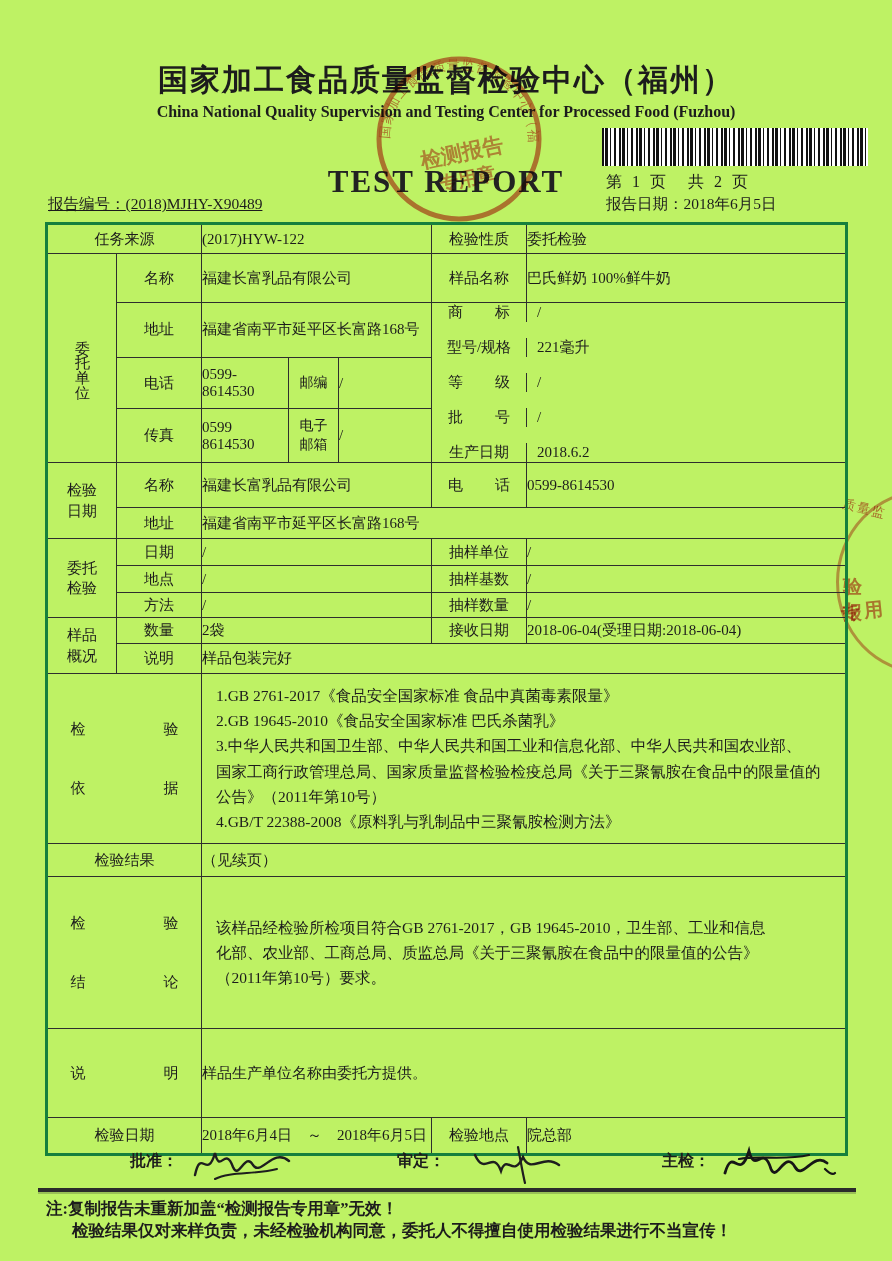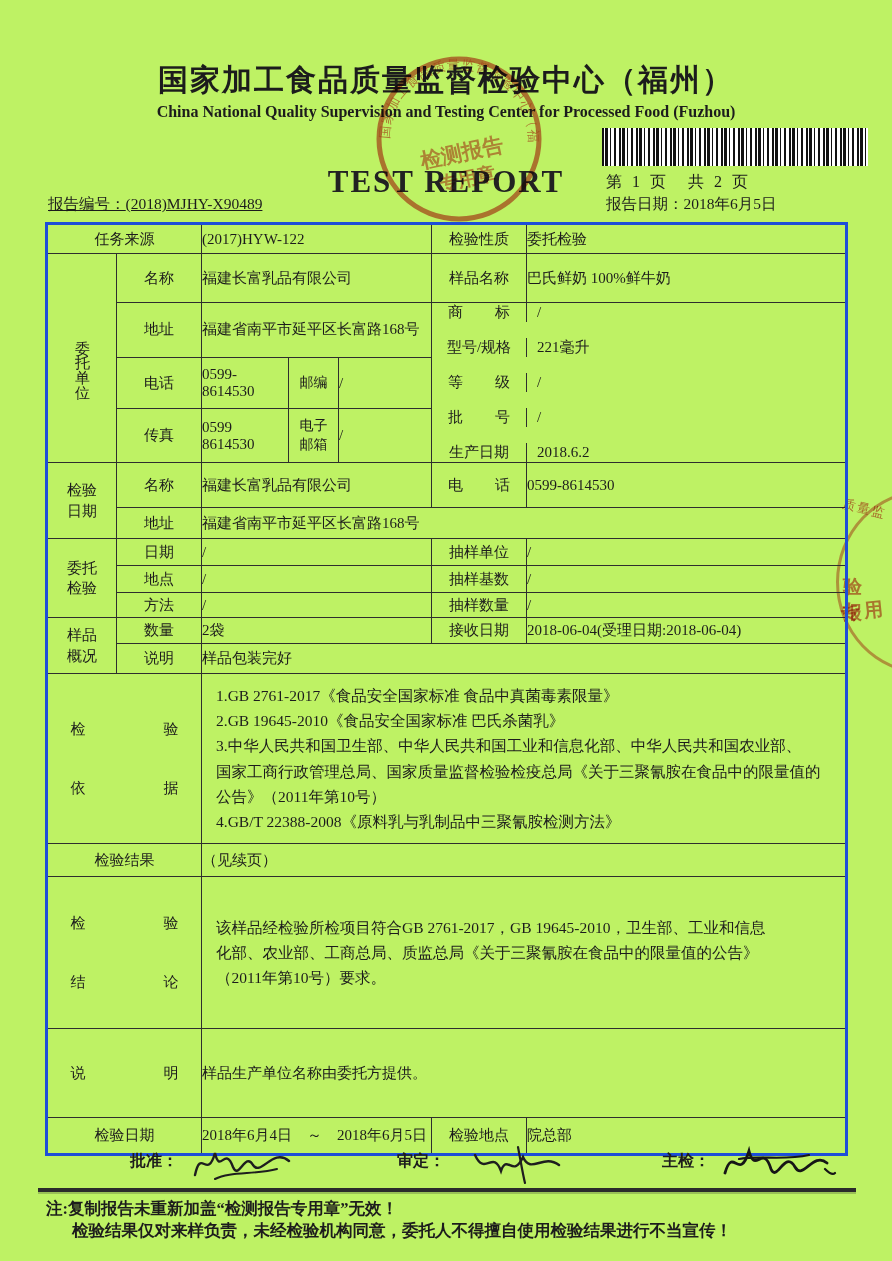--- a/index.html
+++ b/index.html
@@ -28,21 +28,21 @@
           border:3px solid rgba(219,88,74,.6);mix-blend-mode:multiply;}
   .sr-t{position:absolute;left:842px;top:500px;font-size:13px;color:rgba(216,80,66,.8);
           transform:rotate(14deg);letter-spacing:2px;mix-blend-mode:multiply;}
   .sr-m{position:absolute;left:843px;top:574px;font-size:19px;font-weight:700;
           color:rgba(216,80,66,.75);letter-spacing:6px;mix-blend-mode:multiply;}
   .sr-b{position:absolute;left:841px;top:598px;font-size:19px;font-weight:700;
           color:rgba(216,80,66,.75);transform:rotate(-6deg);letter-spacing:4px;mix-blend-mode:multiply;}
 
   
   table.rpt{position:absolute;left:45px;top:222px;width:800px;border-collapse:collapse;
-          table-layout:fixed;border:3px solid #1d4ed8;}
+          table-layout:fixed;border:3px solid #15803d;}
   table.rpt td{border:1.5px solid #2e2e2e;font-size:15px;padding:0;overflow:hidden;}
   td.lbl{text-align:center;}
   td.val{padding-left:10px;text-align:left;}
   .vcell{display:flex;align-items:center;justify-content:center;height:100%;}
   .vlabel{writing-mode:vertical-lr;text-orientation:upright;letter-spacing:15px;line-height:1;}
   .wrap2{width:34px;margin:0 auto;line-height:1.35;text-align:center;}
   .wrap2s{width:30px;margin:0 auto;line-height:1.3;text-align:center;font-size:14px;}
   .j2{display:inline-block;width:62px;text-align:justify;text-align-last:justify;}
   .jwide{display:inline-block;width:108px;text-align:justify;text-align-last:justify;}
   .stack{display:flex;flex-direction:column;gap:40px;align-items:center;}

